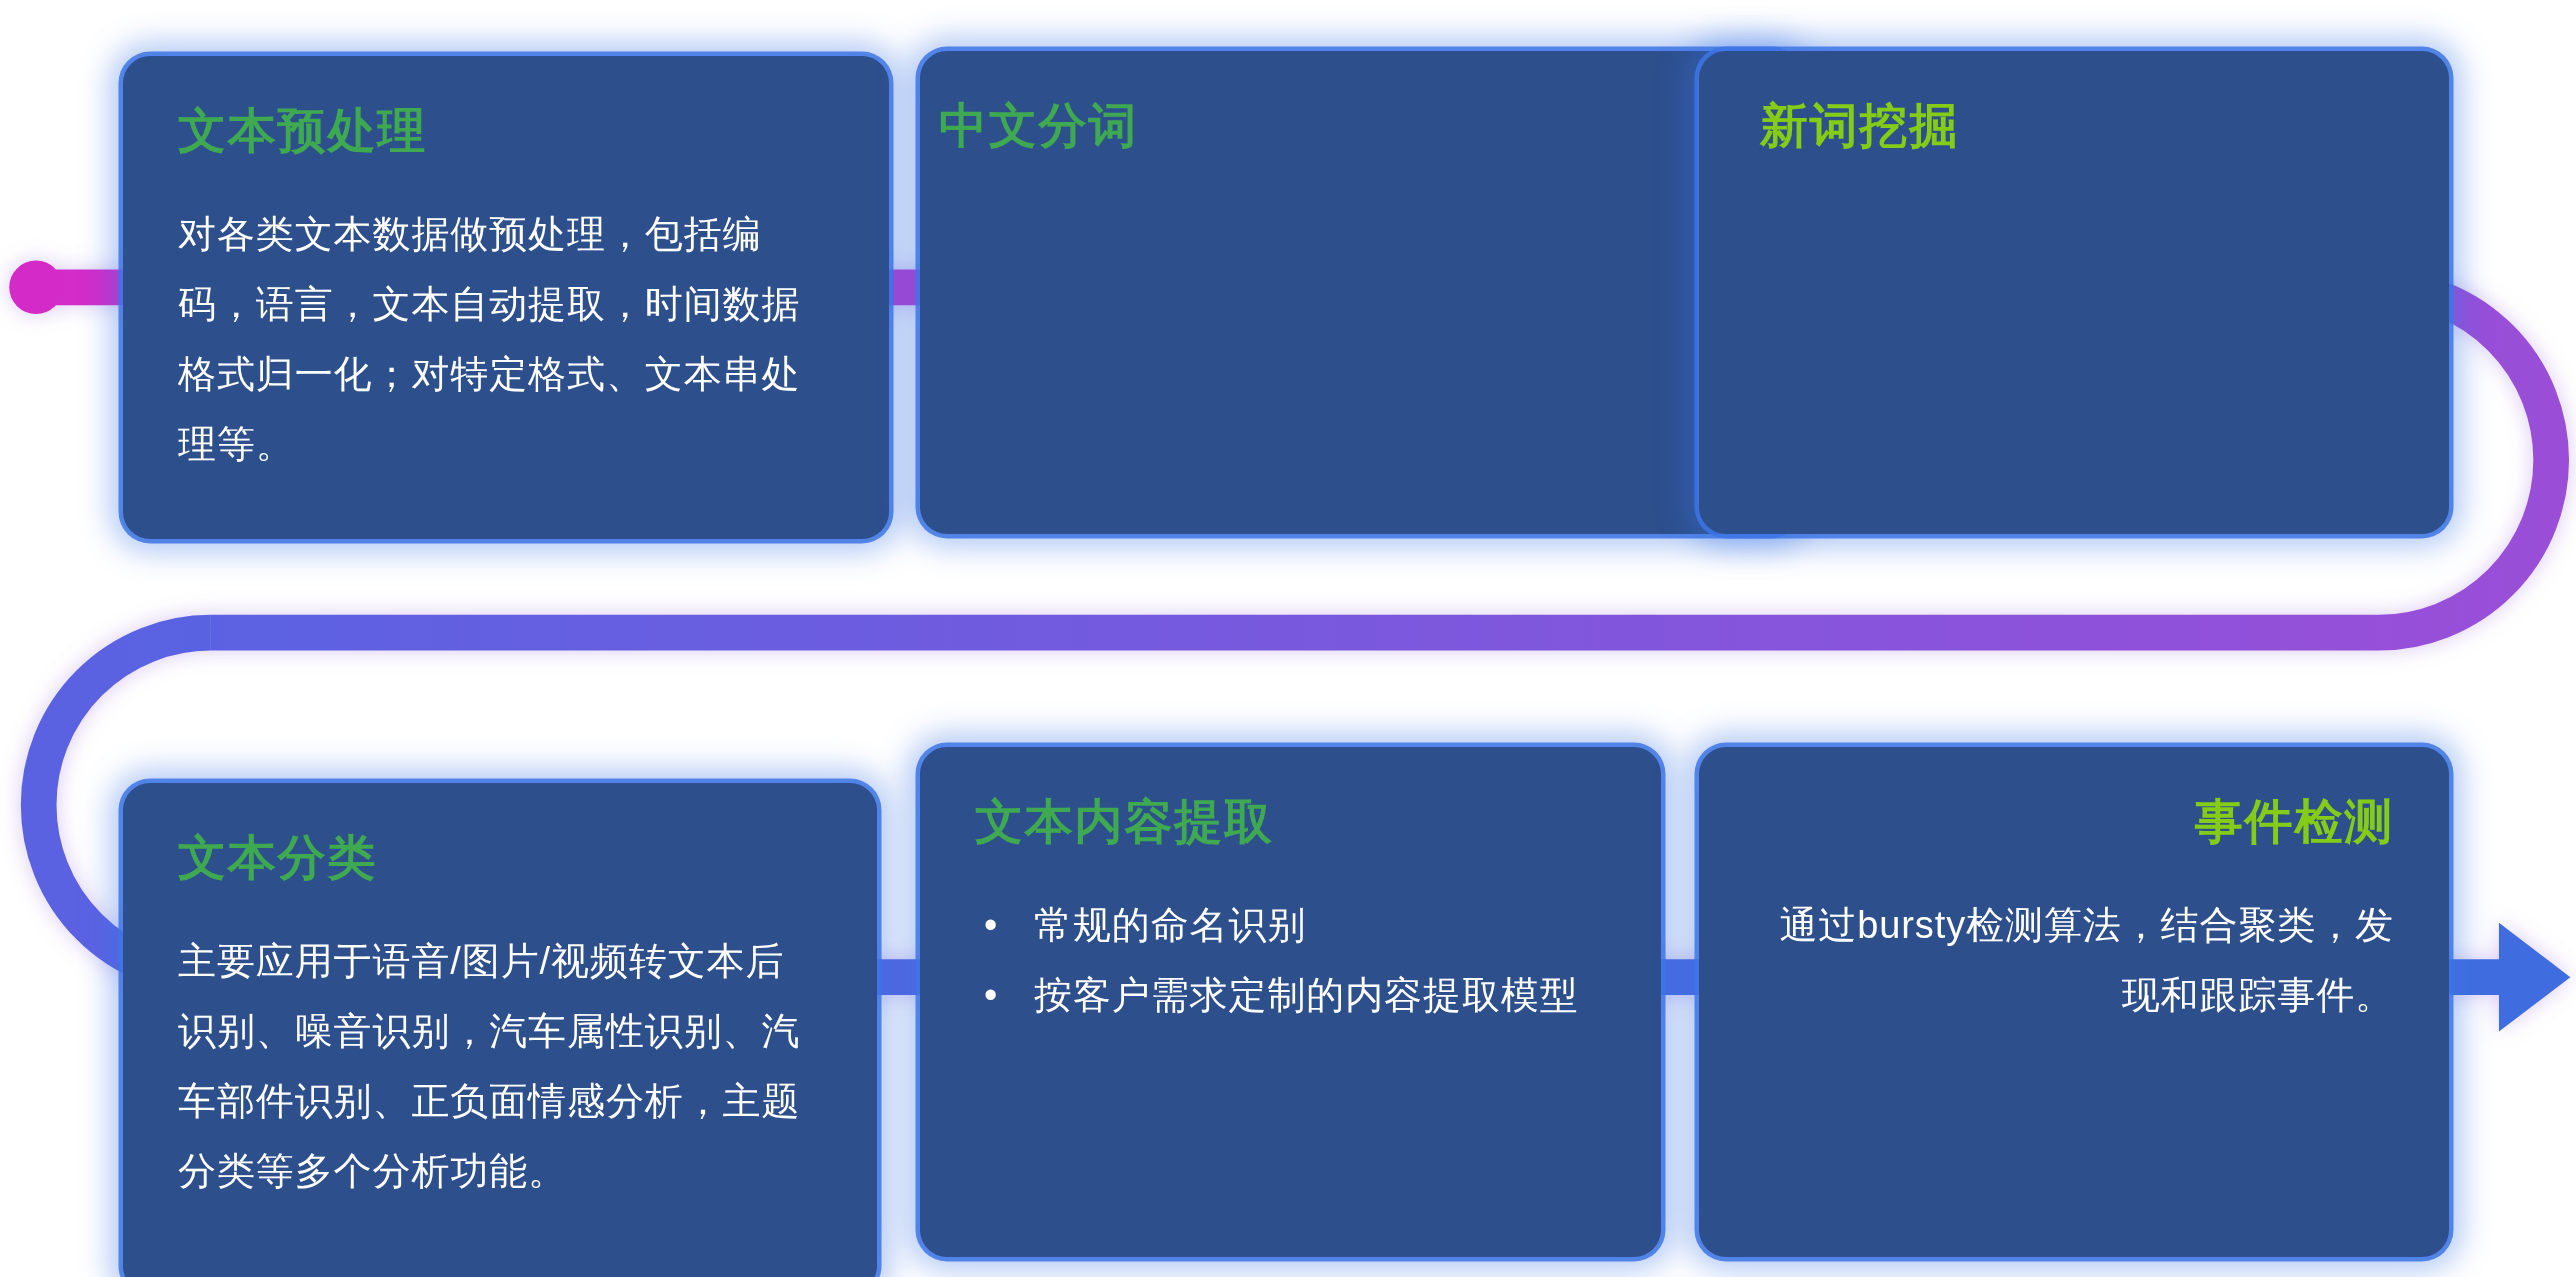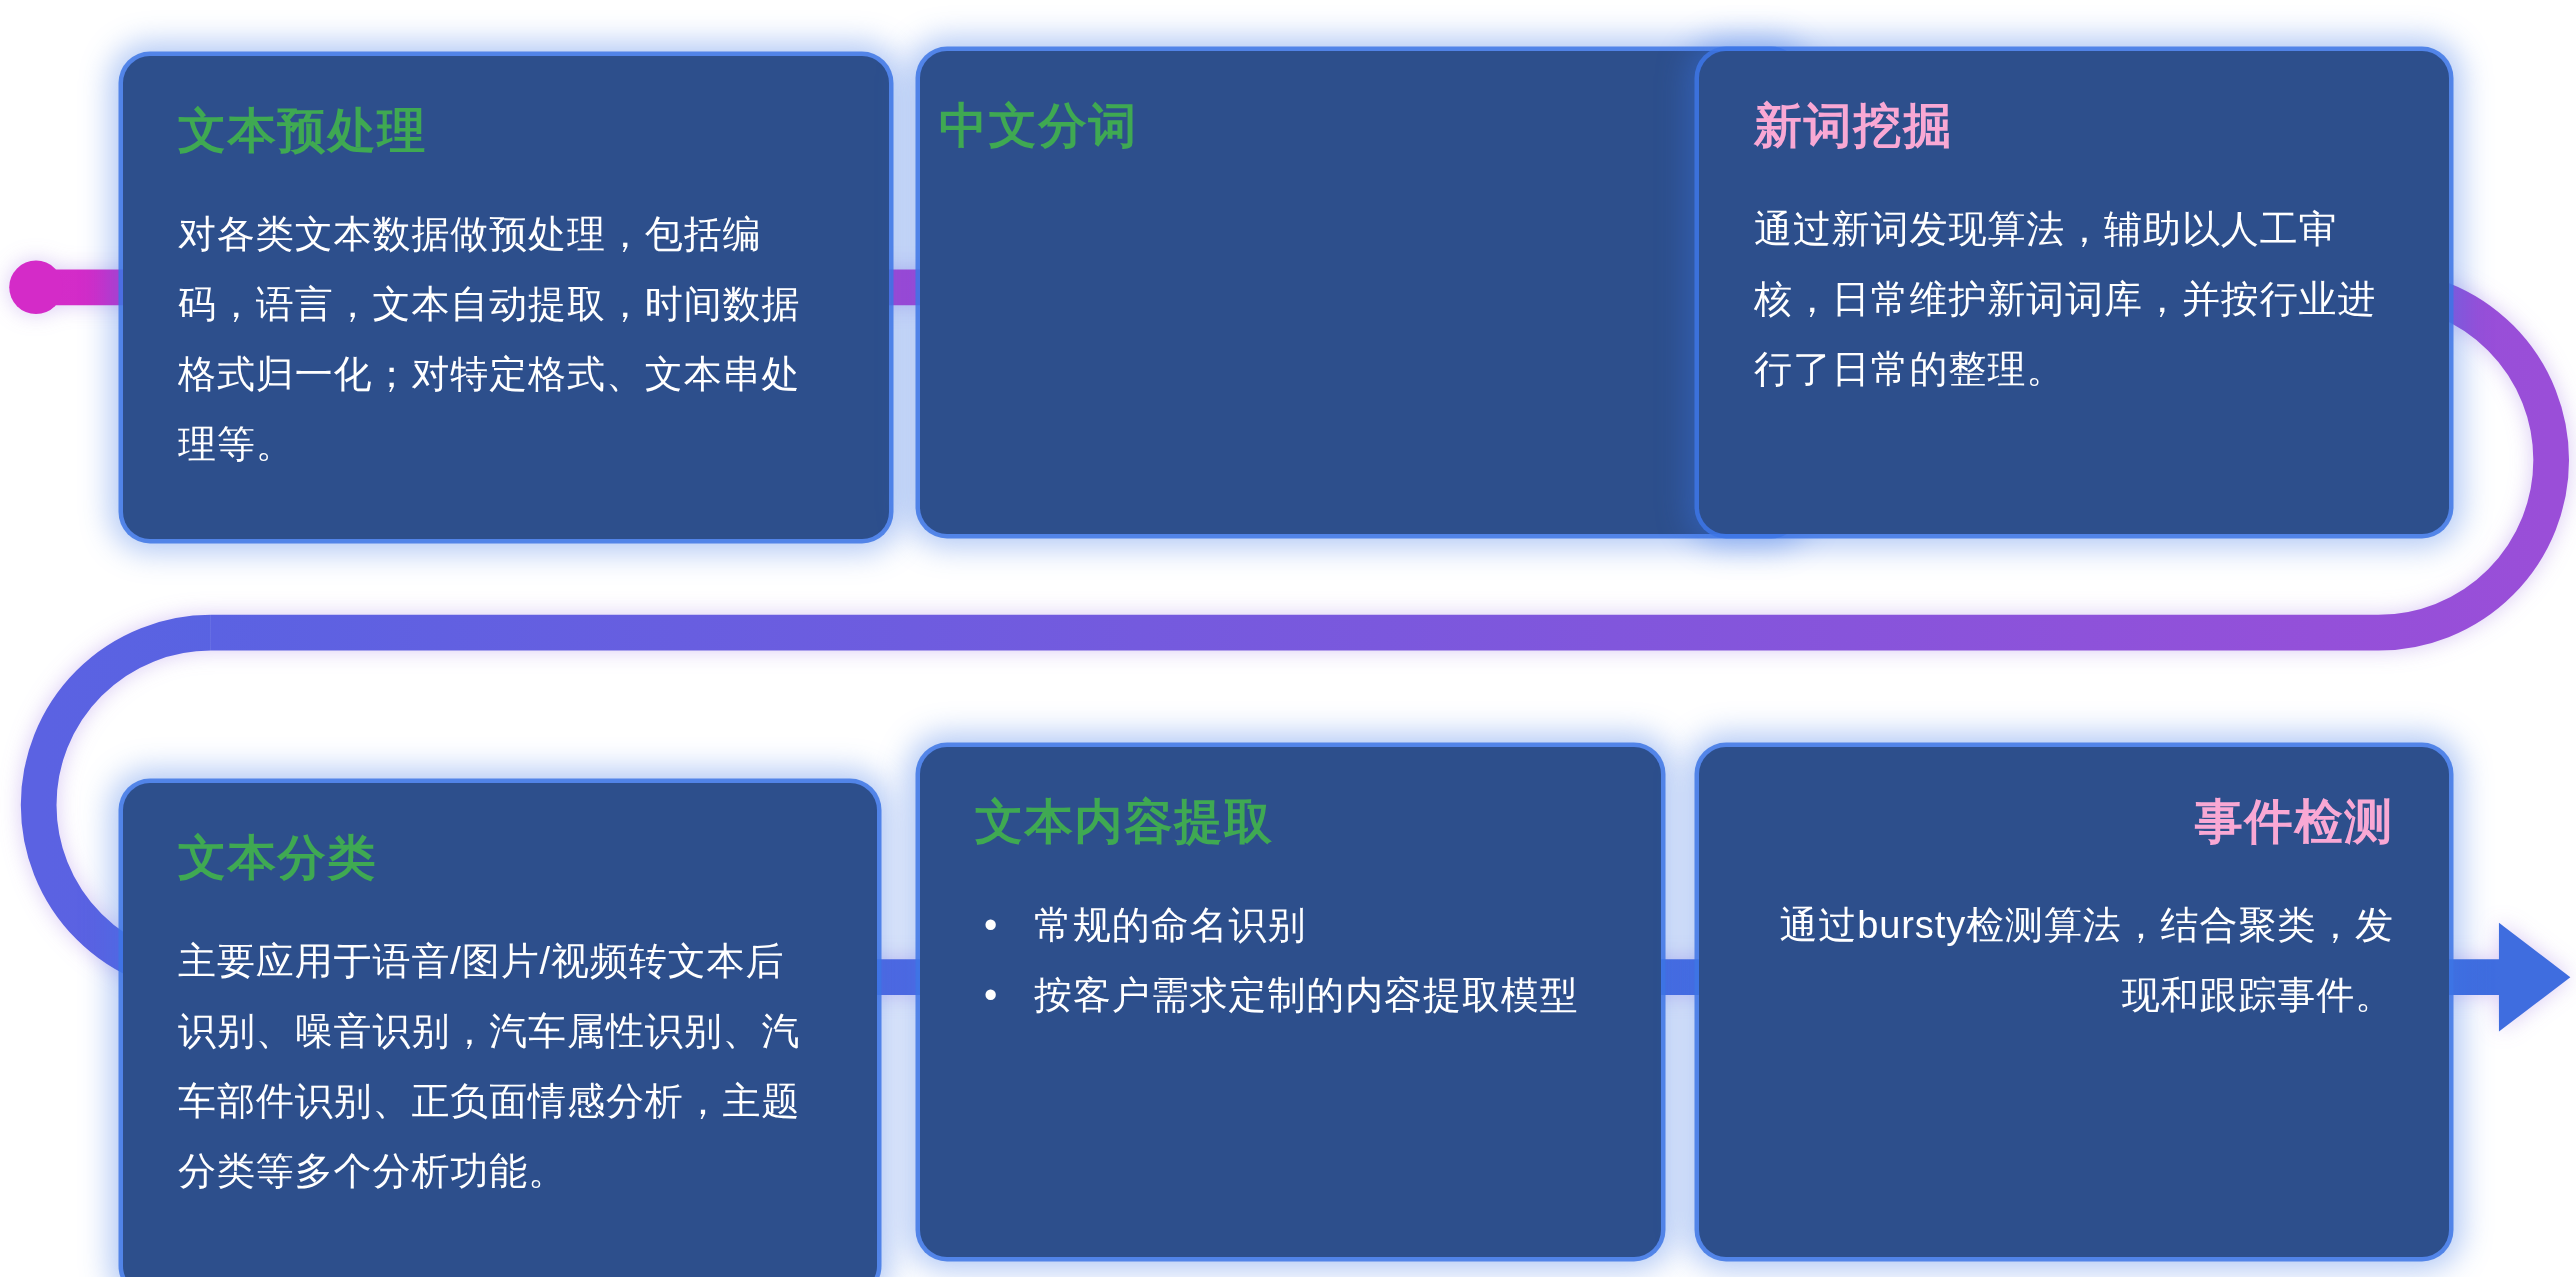--- a/index.html
+++ b/index.html
@@ -34,21 +34,21 @@
   }
 
   .card-title {
     margin: 0 0 39px 0;
     font-size: 48px;
     font-weight: 700;
     letter-spacing: 1.8px;
     line-height: 1.2;
   }
   .title-green  { color: #3fa952; }
-  .title-yellow { color: #f9a8d4; }
+  .title-yellow { color: #84cc16; margin-left: 6px; }
 
   .card-body {
     margin: 0;
     font-size: 38px;
     line-height: 1.85;
     letter-spacing: 0.9px;
     color: #ffffff;
   }
 
   .card-bullets {
@@ -103,21 +103,20 @@
     <h2 class="card-title title-green">文本预处理</h2>
     <p class="card-body">对各类文本数据做预处理，包括编码，语言，文本自动提取，时间数据格式归一化；对特定格式、文本串处理等。</p>
   </section>
 
   <section class="card" style="left:920px; top:51px; width:878px; height:483px;padding-left:19px;">
     <h2 class="card-title title-green">中文分词</h2>
   </section>
 
   <section class="card" style="left:1699px; top:51px; width:750px; height:483px;">
     <h2 class="card-title title-yellow">新词挖掘</h2>
-    <p class="card-body">通过新词发现算法，辅助以人工审核，日常维护新词词库，并按行业进行了日常的整理。</p>
   </section>
 
   <section class="card" style="left:123px; top:747px; width:754px; height:510px;margin-top:36px;">
     <h2 class="card-title title-green">文本分类</h2>
     <p class="card-body">主要应用于语音/图片/视频转文本后识别、噪音识别，汽车属性识别、汽车部件识别、正负面情感分析，主题分类等多个分析功能。</p>
   </section>
 
   <section class="card" style="left:920px; top:747px; width:741px; height:510px;">
     <h2 class="card-title title-green">文本内容提取</h2>
     <ul class="card-bullets">

